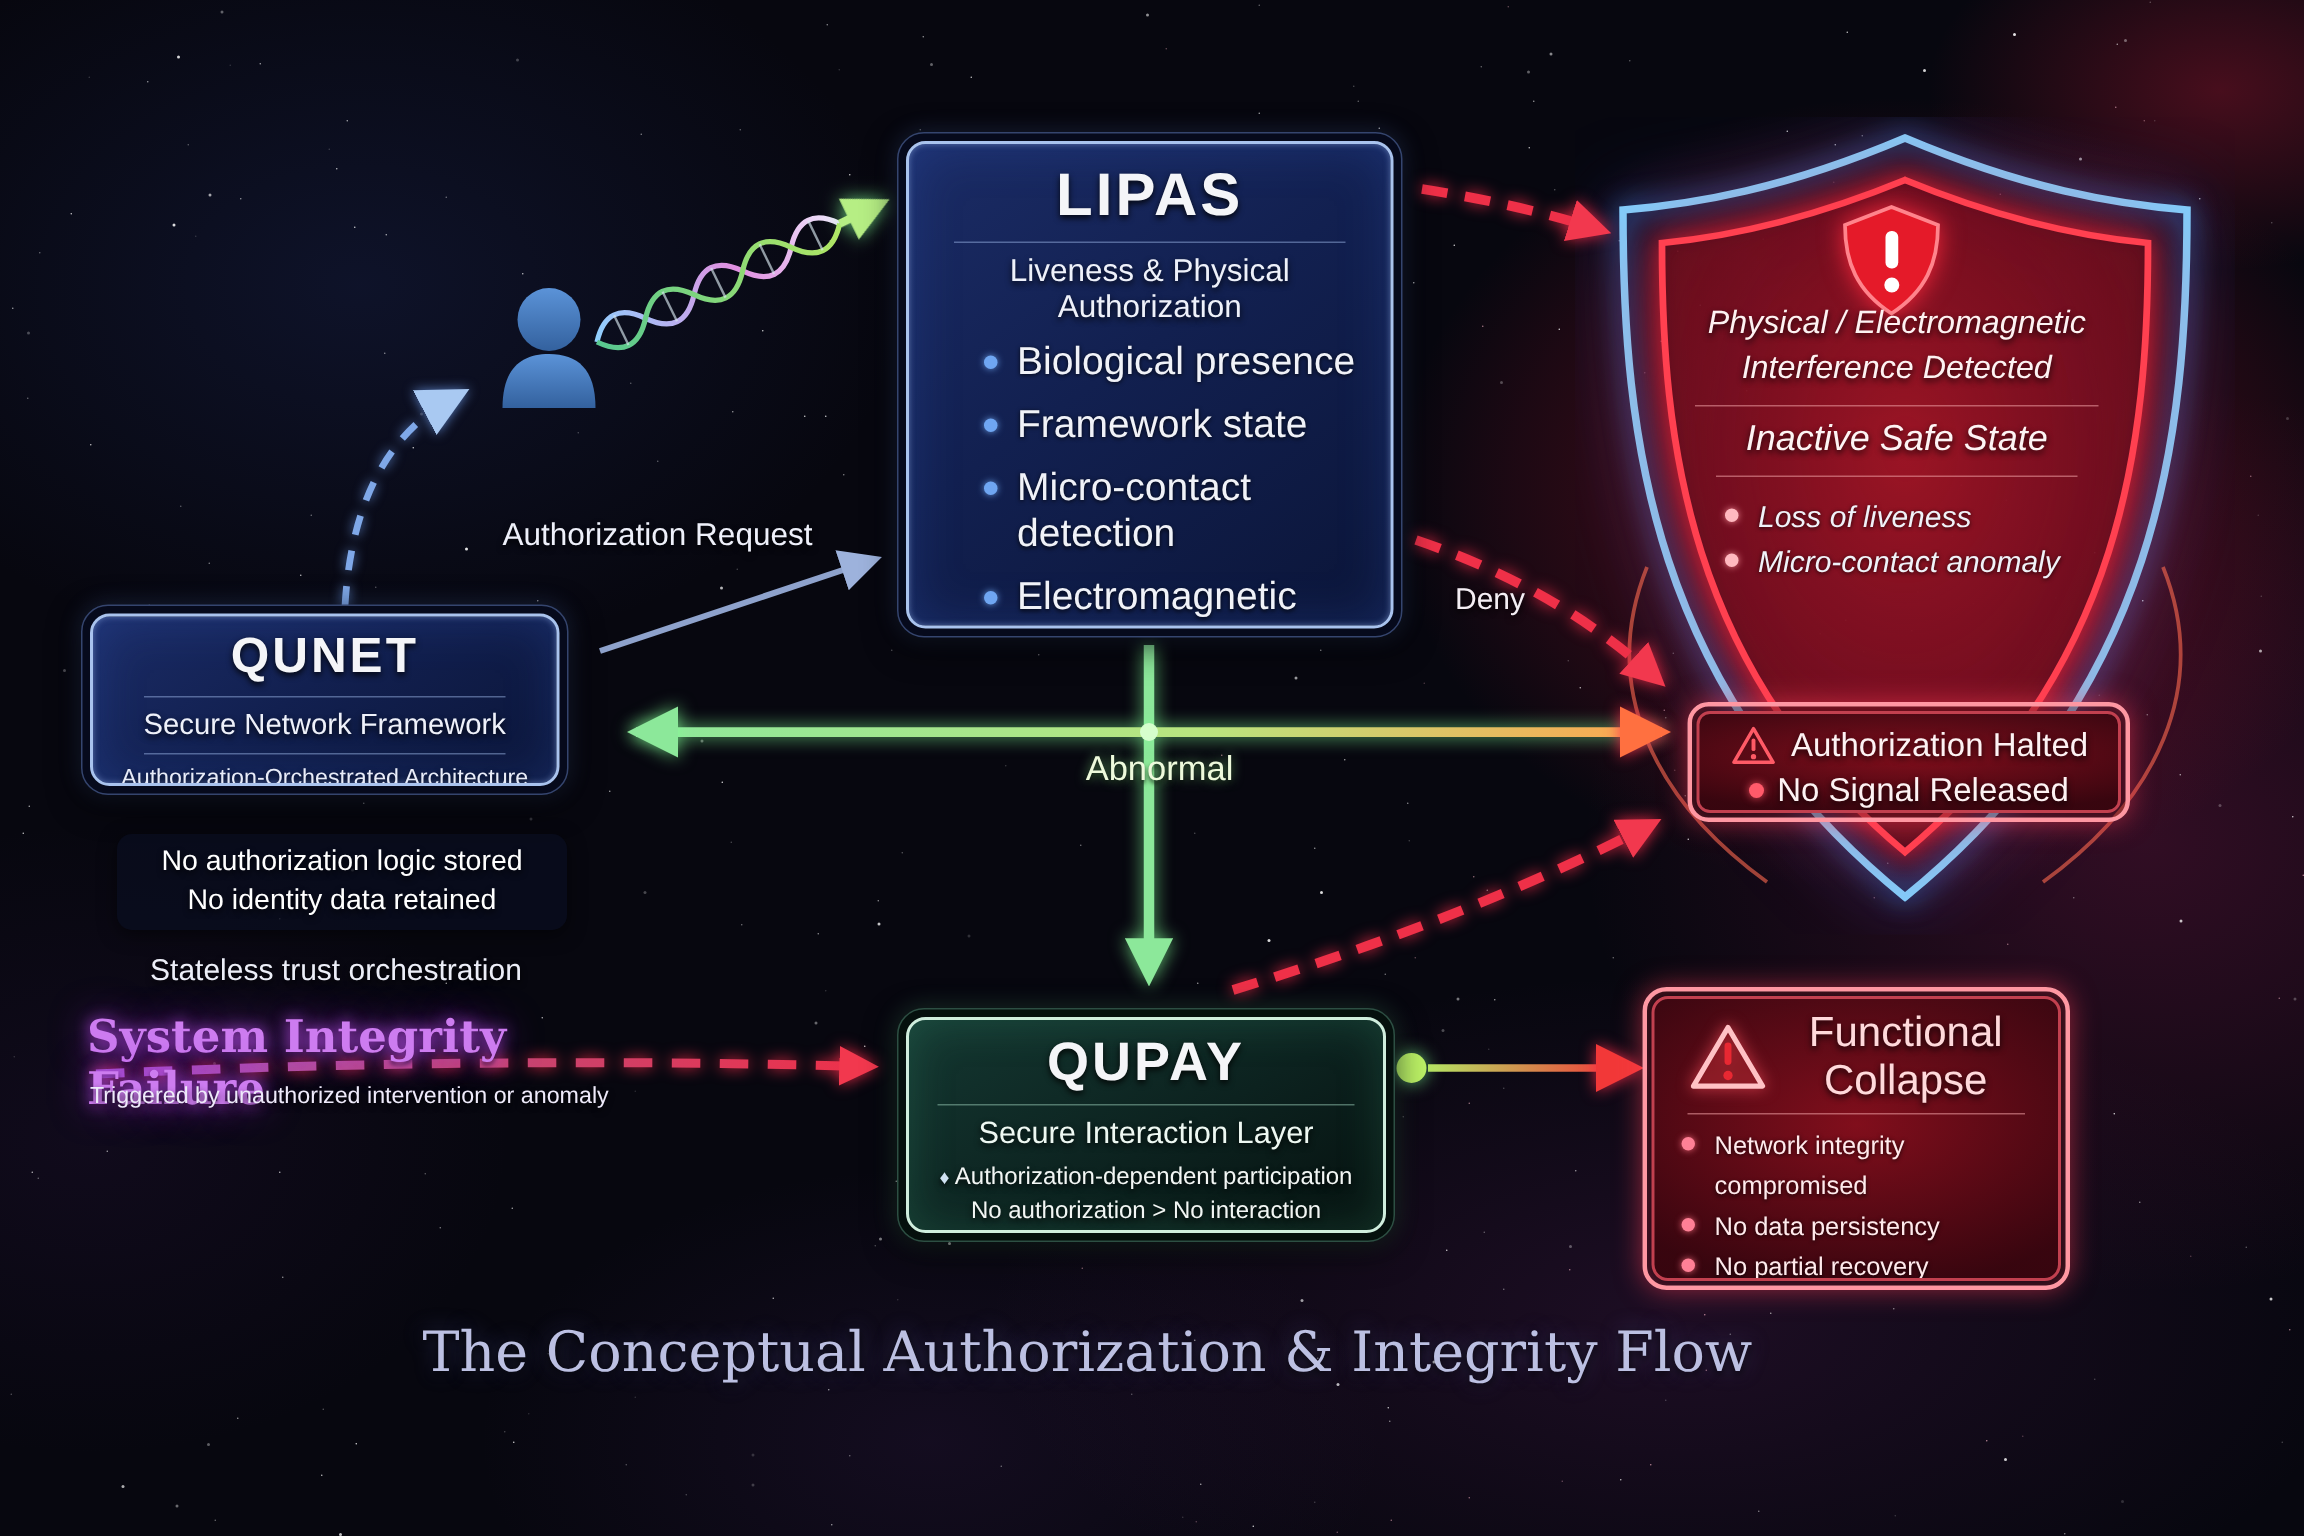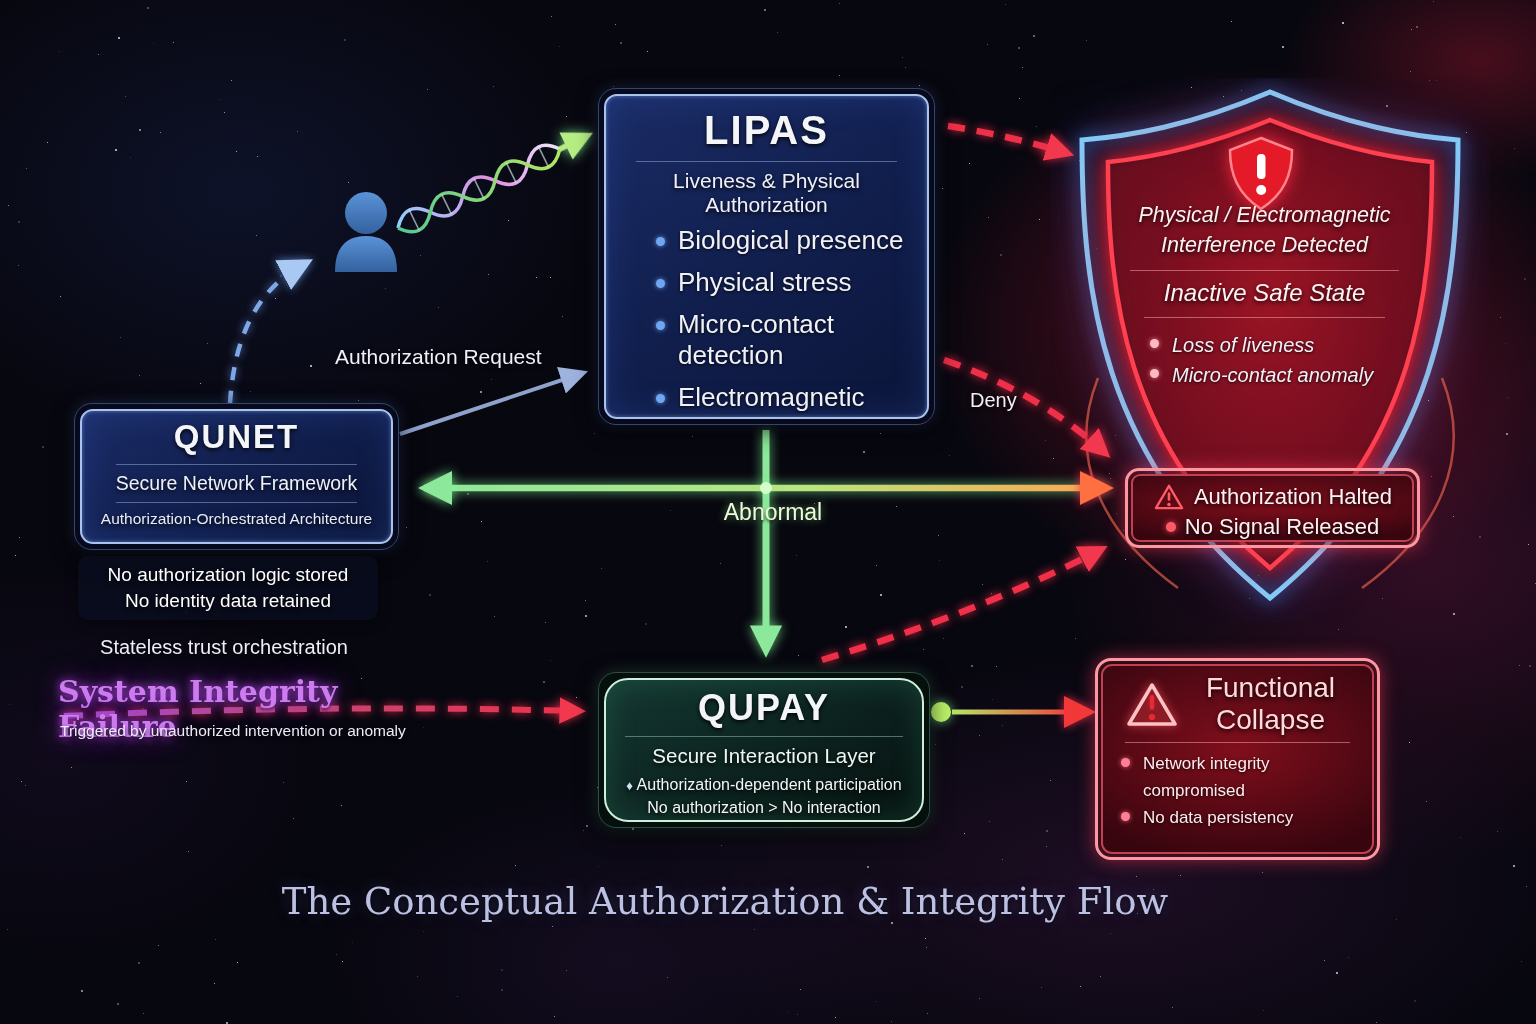--- a/index.html
+++ b/index.html
@@ -565,30 +565,30 @@
     <path d="M 7 80 C 7 54 19 44 38 44 C 57 44 69 54 69 80 Z" fill="url(#gUser)"></path>
   </svg>
 
   <div class="panel-blue" style="left:598px;top:88px;width:337px;height:337px;box-sizing:border-box;">
     <div class="inner" style="padding:10px 16px;">
       <div class="ptitle" style="font-size:40px;line-height:48px;">LIPAS</div>
       <div class="pdiv" style="width:90%;"></div>
       <div class="shadowed" style="font-size:21px;color:#eef1fa;margin:4px 0 8px;">Liveness &amp; Physical Authorization</div>
       <ul class="blist" style="font-size:26px;">
         <li style="margin-bottom:11px;"><span class="dot dot-blue"></span><span>Biological presence</span></li>
-        <li style="margin-bottom:11px;"><span class="dot dot-blue"></span><span>Physical stress</span></li>
+        <li style="margin-bottom:11px;"><span class="dot dot-blue"></span><span>Framework state</span></li>
         <li style="margin-bottom:11px;"><span class="dot dot-blue"></span><span>Micro-contact detection</span></li>
         <li style="margin-bottom:11px;"><span class="dot dot-blue"></span><span>Electromagnetic logic analysis</span></li>
         <li><span class="dot dot-blue"></span><span>Physiological stress consistency</span></li>
       </ul>
 
     </div>
   </div>
 
-  <div class="panel-blue" style="left:74px;top:403px;width:325px;height:147px;box-sizing:border-box;">
+  <div class="panel-blue" style="left:54px;top:403px;width:325px;height:127px;box-sizing:border-box;">
     <div class="inner" style="padding:6px 14px;">
       <div class="ptitle" style="font-size:33px;line-height:40px;">QUNET</div>
       <div class="pdiv" style="width:86%;"></div>
       <div class="shadowed" style="font-size:19.5px;color:#eef1fa;">Secure Network Framework</div>
       <div class="pdiv" style="width:86%;"></div>
       <div class="shadowed" style="font-size:15.5px;color:#e8ecf8;">Authorization-Orchestrated Architecture</div>
     </div>
   </div>
 
   <div class="abs" style="left:78px;top:556px;width:292px;padding:8px 4px;border-radius:10px;
@@ -596,21 +596,21 @@
     <div class="shadowed" style="font-size:19px;">No authorization logic stored</div>
     <div class="shadowed" style="font-size:19px;margin-top:4px;">No identity data retained</div>
   </div>
   <div class="abs shadowed" style="left:78px;top:636px;width:292px;text-align:center;font-size:20px;color:#eceef8;">Stateless trust orchestration</div>
 
   <div class="abs" style="left:58px;top:674px;width:330px;font-family:'DejaVu Serif',serif;font-size:30px;font-weight:bold;
        color:#cd7cf0;text-shadow:0 0 10px rgba(190,80,240,.95),0 0 26px rgba(170,50,230,.7),0 2px 3px rgba(0,0,0,.8);">System Integrity Failure</div>
   <div class="abs shadowed" style="left:60px;top:722px;width:380px;font-size:15.5px;color:#eeeafa;">Triggered by unauthorized intervention or anomaly</div>
 
   <div class="panel-green" style="left:598px;top:672px;width:332px;height:156px;box-sizing:border-box;">
-    <div class="inner" style="padding:6px 4px;border-radius:24px;">
+    <div class="inner" style="padding:6px 4px;">
       <div class="ptitle" style="font-size:36px;line-height:43px;">QUPAY</div>
       <div class="pdiv-g" style="width:90%;"></div>
       <div class="shadowed" style="font-size:20.5px;color:#eef8f2;">Secure Interaction Layer</div>
       <div class="shadowed" style="font-size:16px;margin-top:8px;color:#f2f6f4;">
         <span style="color:#cfe2f2;font-size:13px;">♦</span>
         <span>Authorization-dependent participation</span>
       </div>
       <div class="shadowed" style="font-size:16px;margin-top:5px;color:#f2f6f4;">No authorization  &gt;  No interaction</div>
     </div>
   </div>
@@ -639,20 +639,21 @@
           <path d="M27 4 L50 43 L4 43 Z" fill="rgba(110,10,18,.45)" stroke="#ffc2c5" stroke-width="3.5" stroke-linejoin="round"></path>
           <rect x="24.7" y="14" width="4.6" height="15" rx="2.3" fill="#e82832"></rect>
           <circle cx="27" cy="36" r="3.1" fill="#e82832"></circle>
         </svg>
         <div class="shadowed" style="width:160px;font-size:28px;line-height:32px;color:#ffd9db;text-align:center;">Functional Collapse</div>
       </div>
       <div class="pdiv-r" style="width:92%;margin-top:6px;"></div>
       <ul class="blist" style="padding-left:6px;font-size:17px;line-height:27px;margin-top:5px;">
         <li><span class="dot dot-red"></span><span style="color:#ffeaec;">Network integrity compromised</span></li>
         <li><span class="dot dot-red"></span><span style="color:#ffeaec;">No data persistency</span></li>
+        <li><span class="dot dot-red"></span><span style="color:#ffeaec;">No partial recovery</span></li>
       </ul>
 
     </div>
   </div>
 
   <div class="flowlabel" style="left:335px;top:345px;font-size:21px;">Authorization Request</div>
   <div class="flowlabel" style="left:703px;top:499px;width:140px;text-align:center;font-size:23px;color:#eefadc;
        text-shadow:0 0 8px rgba(150,255,150,.6),0 2px 3px rgba(0,0,0,.9);">Abnormal</div>
   <div class="flowlabel" style="left:970px;top:389px;font-size:20px;color:#f4eef4;">Deny</div>
 

